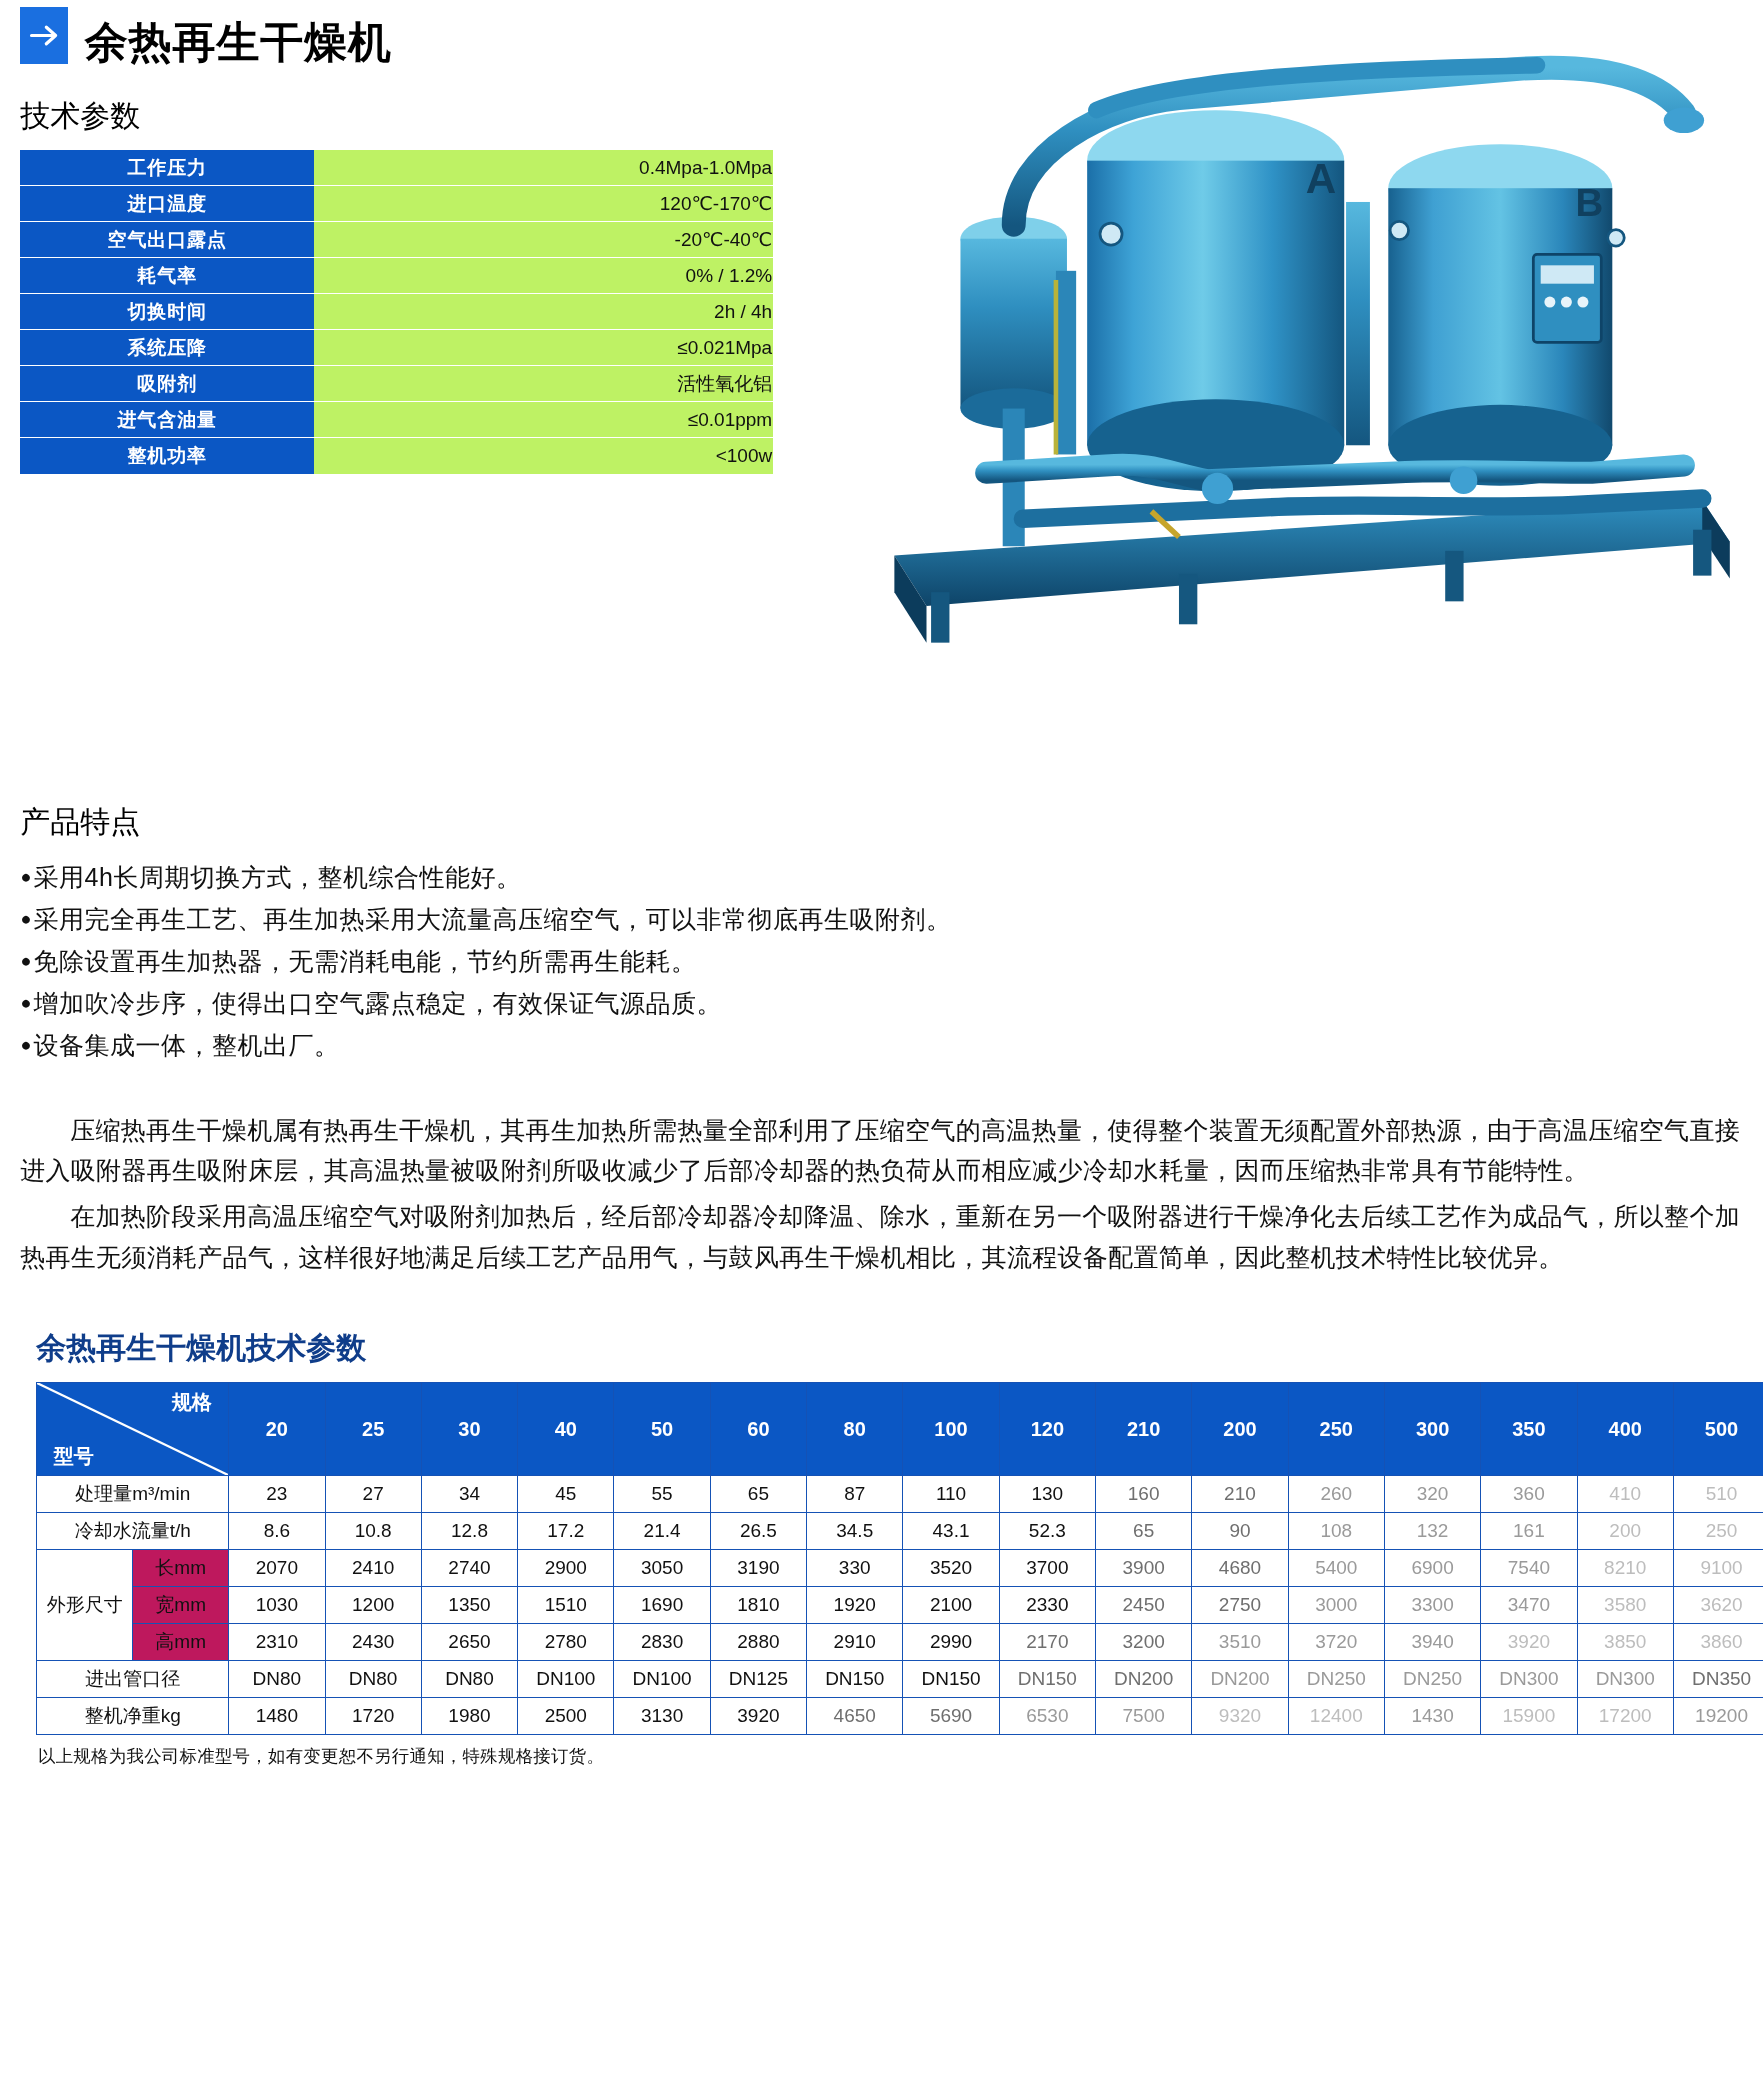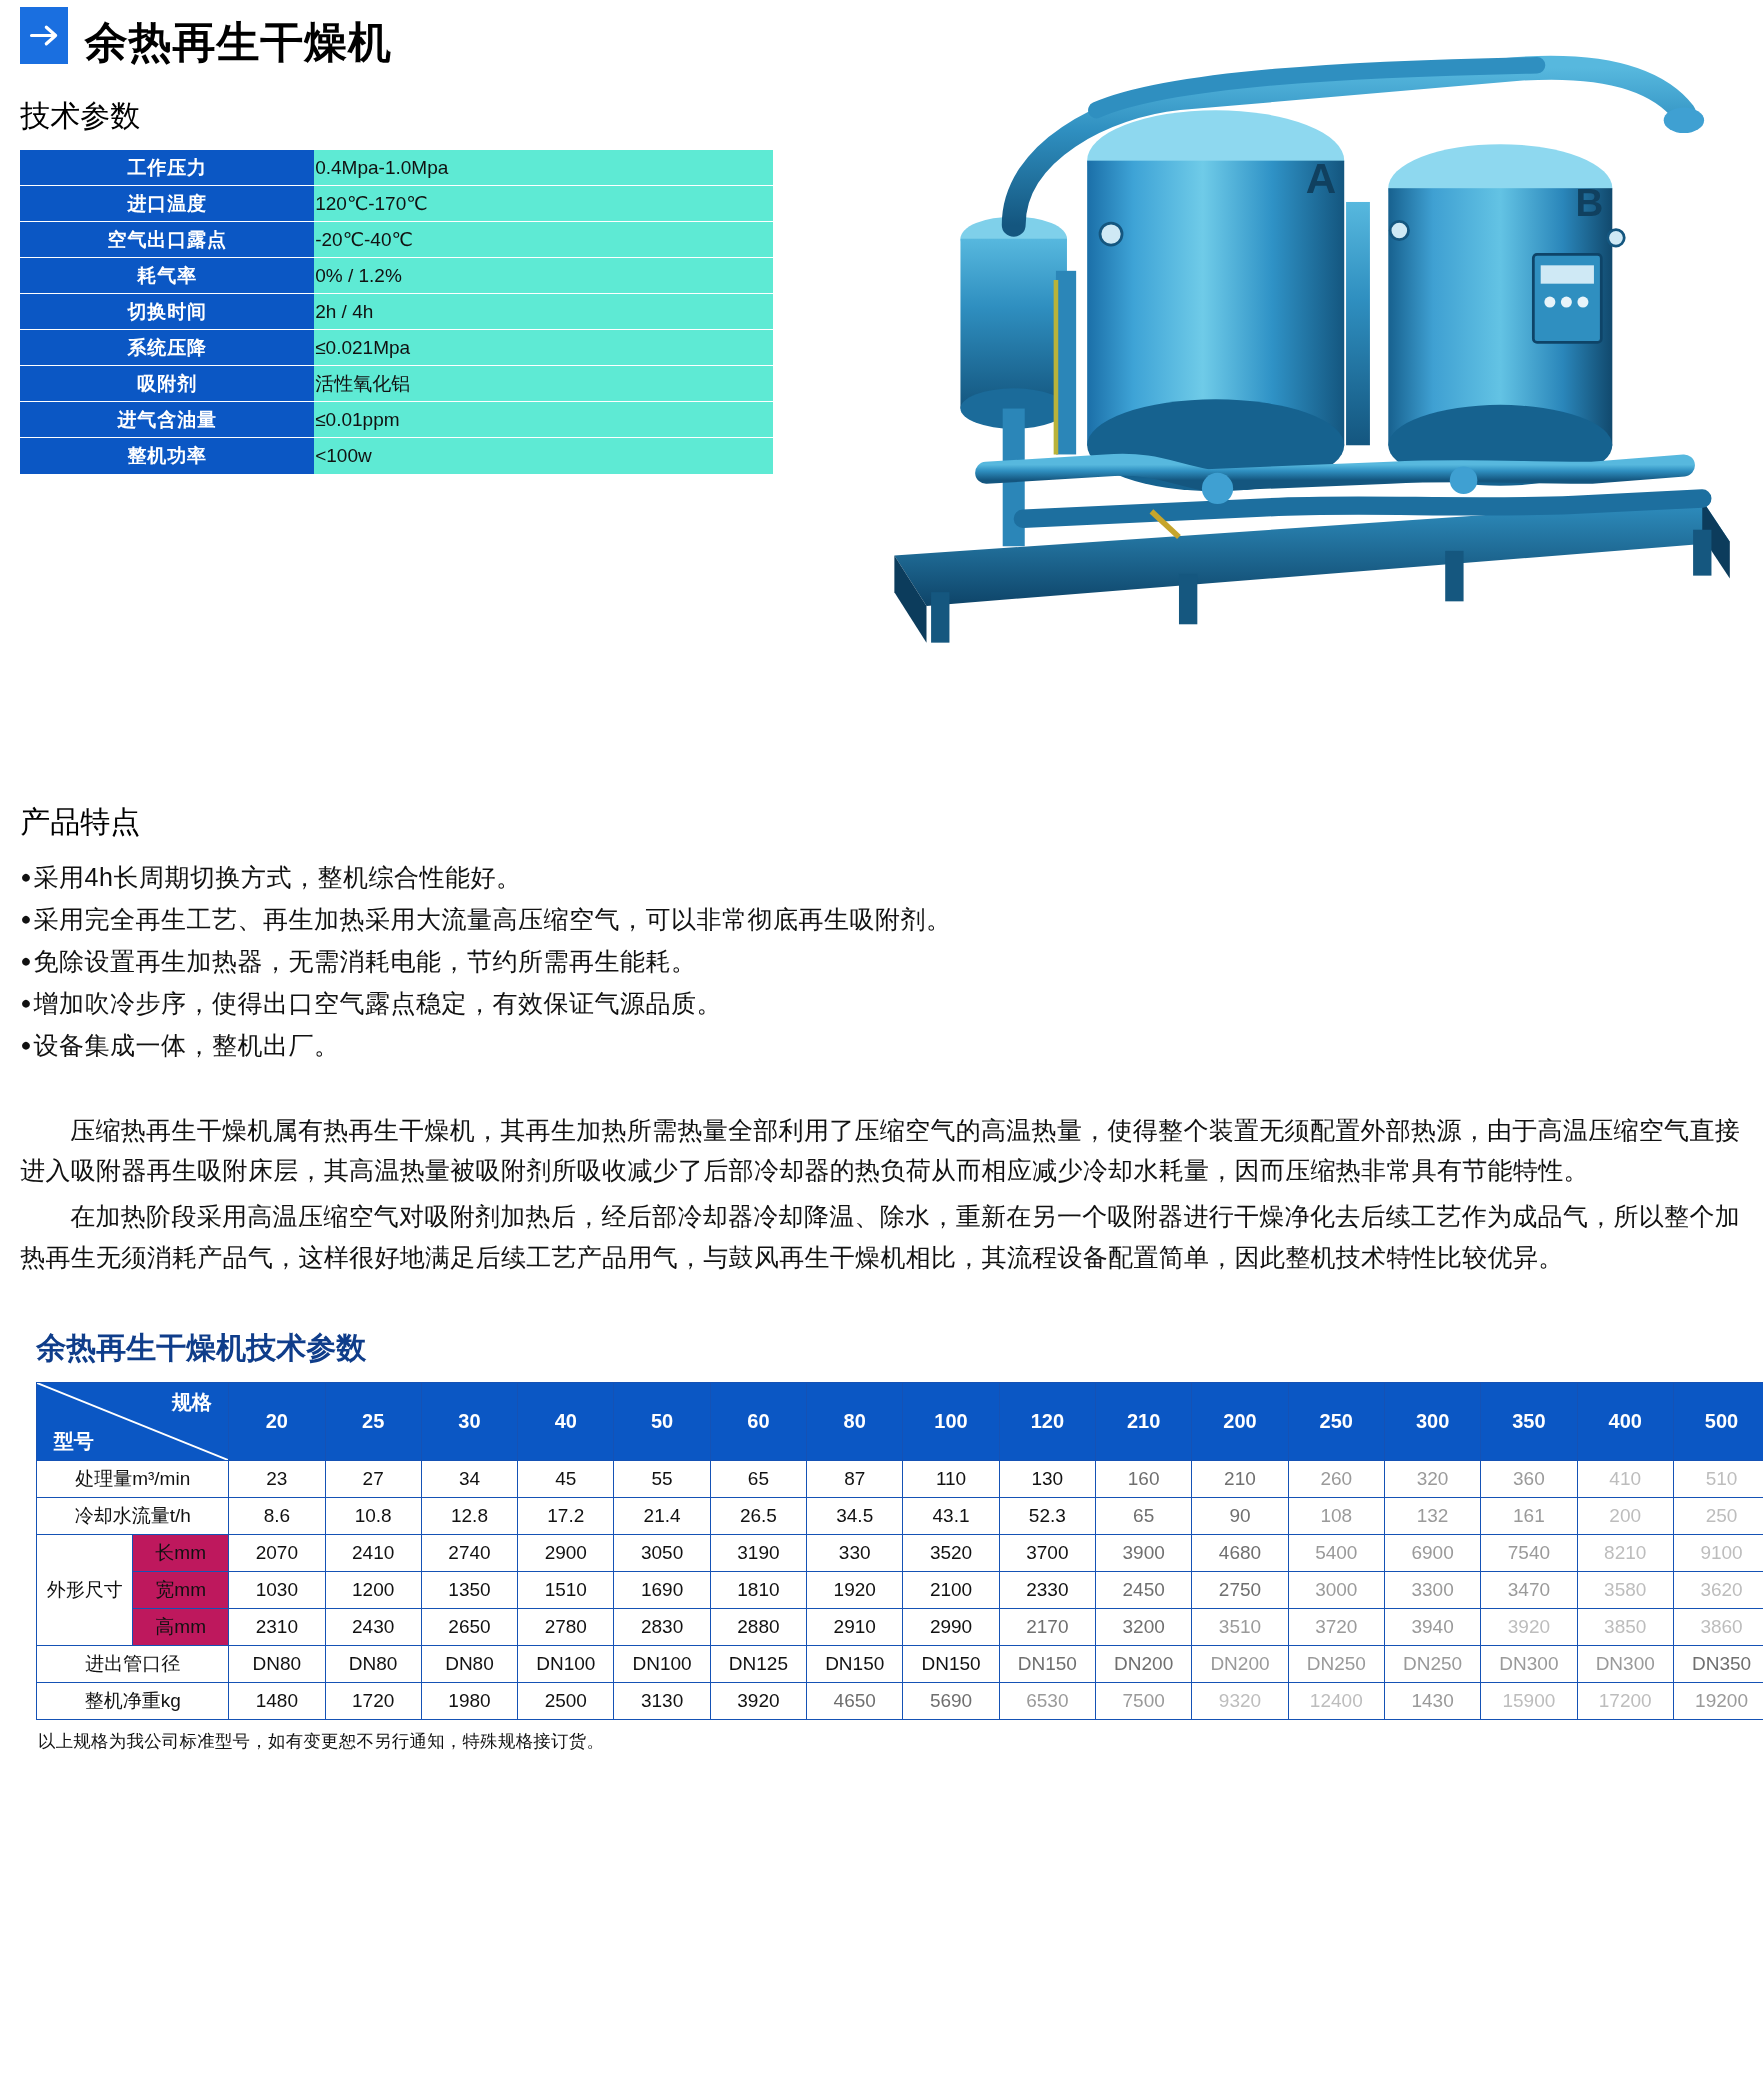--- a/index.html
+++ b/index.html
@@ -70,23 +70,23 @@
   .spec-table td.k {
     width: 294px;
     background: #0b57c4;
     color: #ffffff;
     text-align: center;
     font-weight: bold;
     border-bottom: 0.9px solid #ffffff;
     letter-spacing: 0.9px;
   }
   .spec-table td.v {
-    background: #5eead4;
-    color: #111;
-    text-align: left;
+    background: #bef264;
+    color: #111;
+    text-align: right;
     border-bottom: 0.9px solid #ffffff;
   }
   .spec-table tr:last-child td { border-bottom: none; }
 
   
   .product-image {
     position: absolute;
     right: 9.2px;
     top: -55px;
     width: 863px;
@@ -138,21 +138,21 @@
   }
   .big-table thead th {
     background: #0b57c4;
     color: #ffffff;
     font-weight: bold;
     font-size: 20px;
   }
   .big-table thead th.corner {
     position: relative;
     width: 193px;
-    height: 78px;
+    height: 93px;
     background: #0b57c4;
     padding: 0;
   }
   .corner-inner { position: relative; width: 100%; height: 100%; }
   .corner-inner .diag {
     position: absolute; left: 0; top: 0; width: 100%; height: 100%;
   }
   .corner-inner .lbl-spec {
     position: absolute; right: 16.5px; top: 5.5px;
     font-size: 20px; font-weight: bold; color: #fff;

